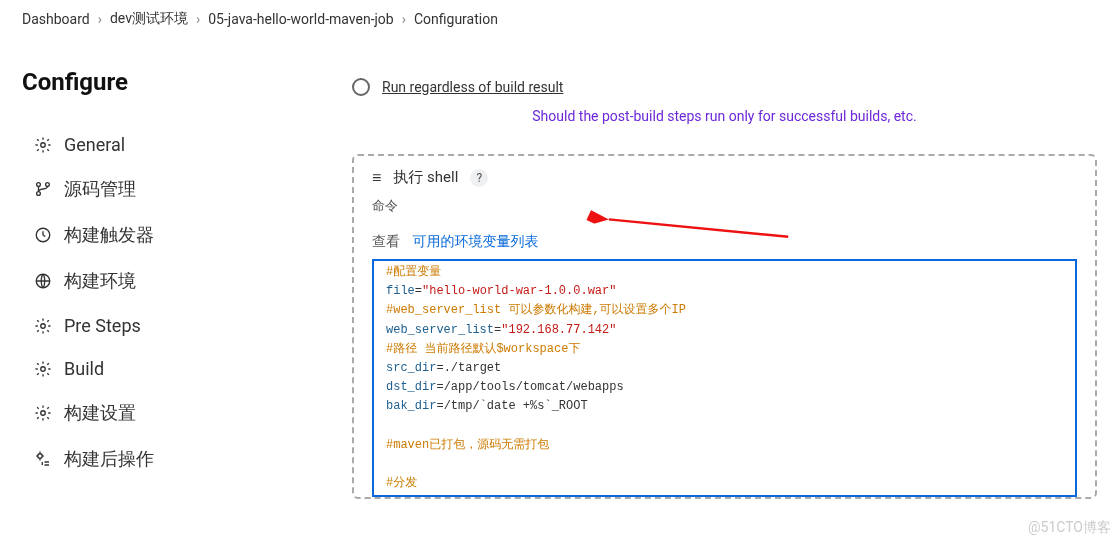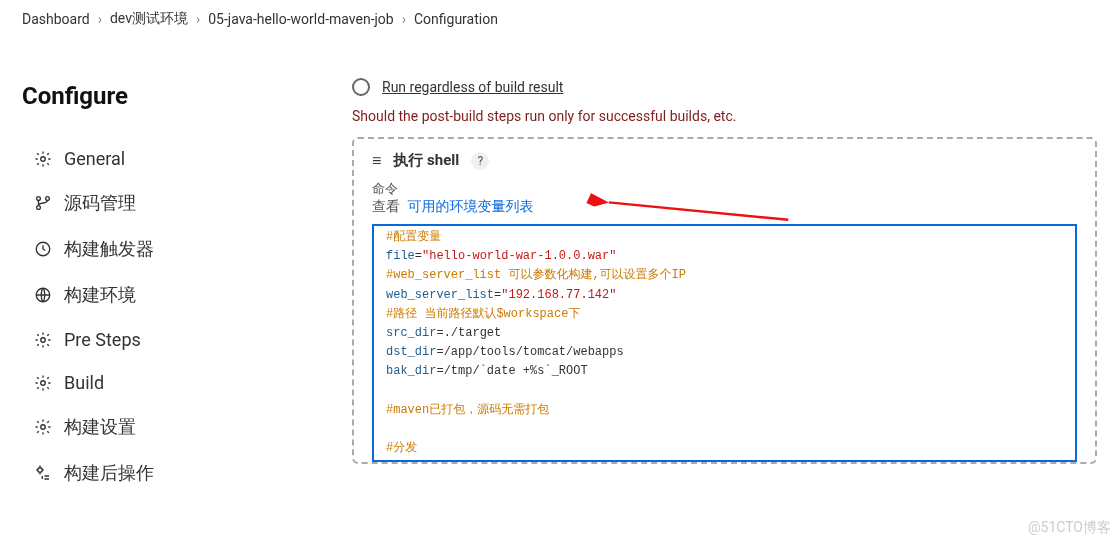--- a/index.html
+++ b/index.html
@@ -2,35 +2,35 @@
 <html><head>
 <meta charset="utf-8">
 <style>
 * { box-sizing: border-box; margin: 0; padding: 0; }
 body { font-family: -apple-system, BlinkMacSystemFont, "Segoe UI", Roboto, Arial, sans-serif; font-size: 14px; color: #333; background: #fff; width: 1119px; height: 545px; overflow: hidden; position: relative; }
 .breadcrumb { display: flex; align-items: center; gap: 8px; padding: 10px 22px; font-size: 14px; color: #333; }
 .breadcrumb .crumb { color: #333; }
 .breadcrumb .sep { color: #888; }
 .content { display: flex; padding: 0 22px; }
 .sidebar { width: 330px; padding-top: 30px; padding-right: 30px; }
-.page-title { font-size: 24px; font-weight: 700; margin-bottom: 28px; color: #111; margin-top: 14px; }
+.page-title { font-size: 24px; font-weight: 700; margin-bottom: 28px; color: #111; }
 .side-item { display: flex; align-items: center; gap: 12px; padding: 10px 12px; border-radius: 6px; cursor: pointer; margin-bottom: 2px; color: #333; font-size: 18px; }
 .side-item.active { background: #eef0f2; }
 .side-item .icon { width: 18px; height: 18px; display: flex; align-items: center; justify-content: center; color: #333; flex-shrink: 0; }
 .main-panel { flex: 1; padding-top: 40px; }
 .radio-row { display: flex; align-items: center; gap: 12px; margin-bottom: 12px; text-decoration: underline; }
 .radio-circle { width: 18px; height: 18px; border: 2px solid #666; border-radius: 50%; background: #fff; }
-.hint-text { color: #7f1d1d; font-size: 14px; margin-bottom: 13px; }
+.hint-text { color: #6d28d9; font-size: 14px; margin-bottom: 30px; text-align: center; }
 .shell-block { border: 2px dashed #aaa; border-radius: 6px; padding: 12px 18px 0 18px; position: relative; }
 .shell-header { display: flex; align-items: center; gap: 12px; margin-bottom: 10px; font-size: 15px; }
 .shell-header .drag { font-size: 16px; cursor: grab; }
-.shell-header .title { font-weight: 700; }
+.shell-header .title { font-weight: 400; }
 .help-q { display: inline-flex; width: 18px; height: 18px; border-radius: 50%; background: #eef0f2; color: #555; align-items: center; justify-content: center; font-size: 12px; cursor: pointer; }
-.cmd-label { font-size: 13px; color: #555; margin-bottom: 0; }
-.env-row { font-size: 14px; color: #555; margin-bottom: 8px; }
+.cmd-label { font-size: 13px; color: #555; margin-bottom: 18px; }
+.env-row { font-size: 14px; color: #555; margin-bottom: 8px; font-family: Liberation Mono, monospace; }
 .env-row a { color: #0969da; text-decoration: none; margin-left: 4px; }
 .code-box { border: 2px solid #0969da; padding: 2px 12px; font-family: "Courier New", Consolas, monospace; font-size: 12px; line-height: 1.6; white-space: pre; overflow: hidden; background: #fff; }
 .code-box .comment { color: #cc7a00; }
 .code-box .var { color: #206090; }
 .code-box .str { color: #c41a16; }
 .code-box .plain { color: #333; }
 .arrow { position: absolute; top: 30px; left: 240px; transform: rotate(25deg); }
 .watermark { position: absolute; right: 8px; bottom: 8px; color: #ccc; font-size: 14px; pointer-events: none; }
 </style>
 </head>

